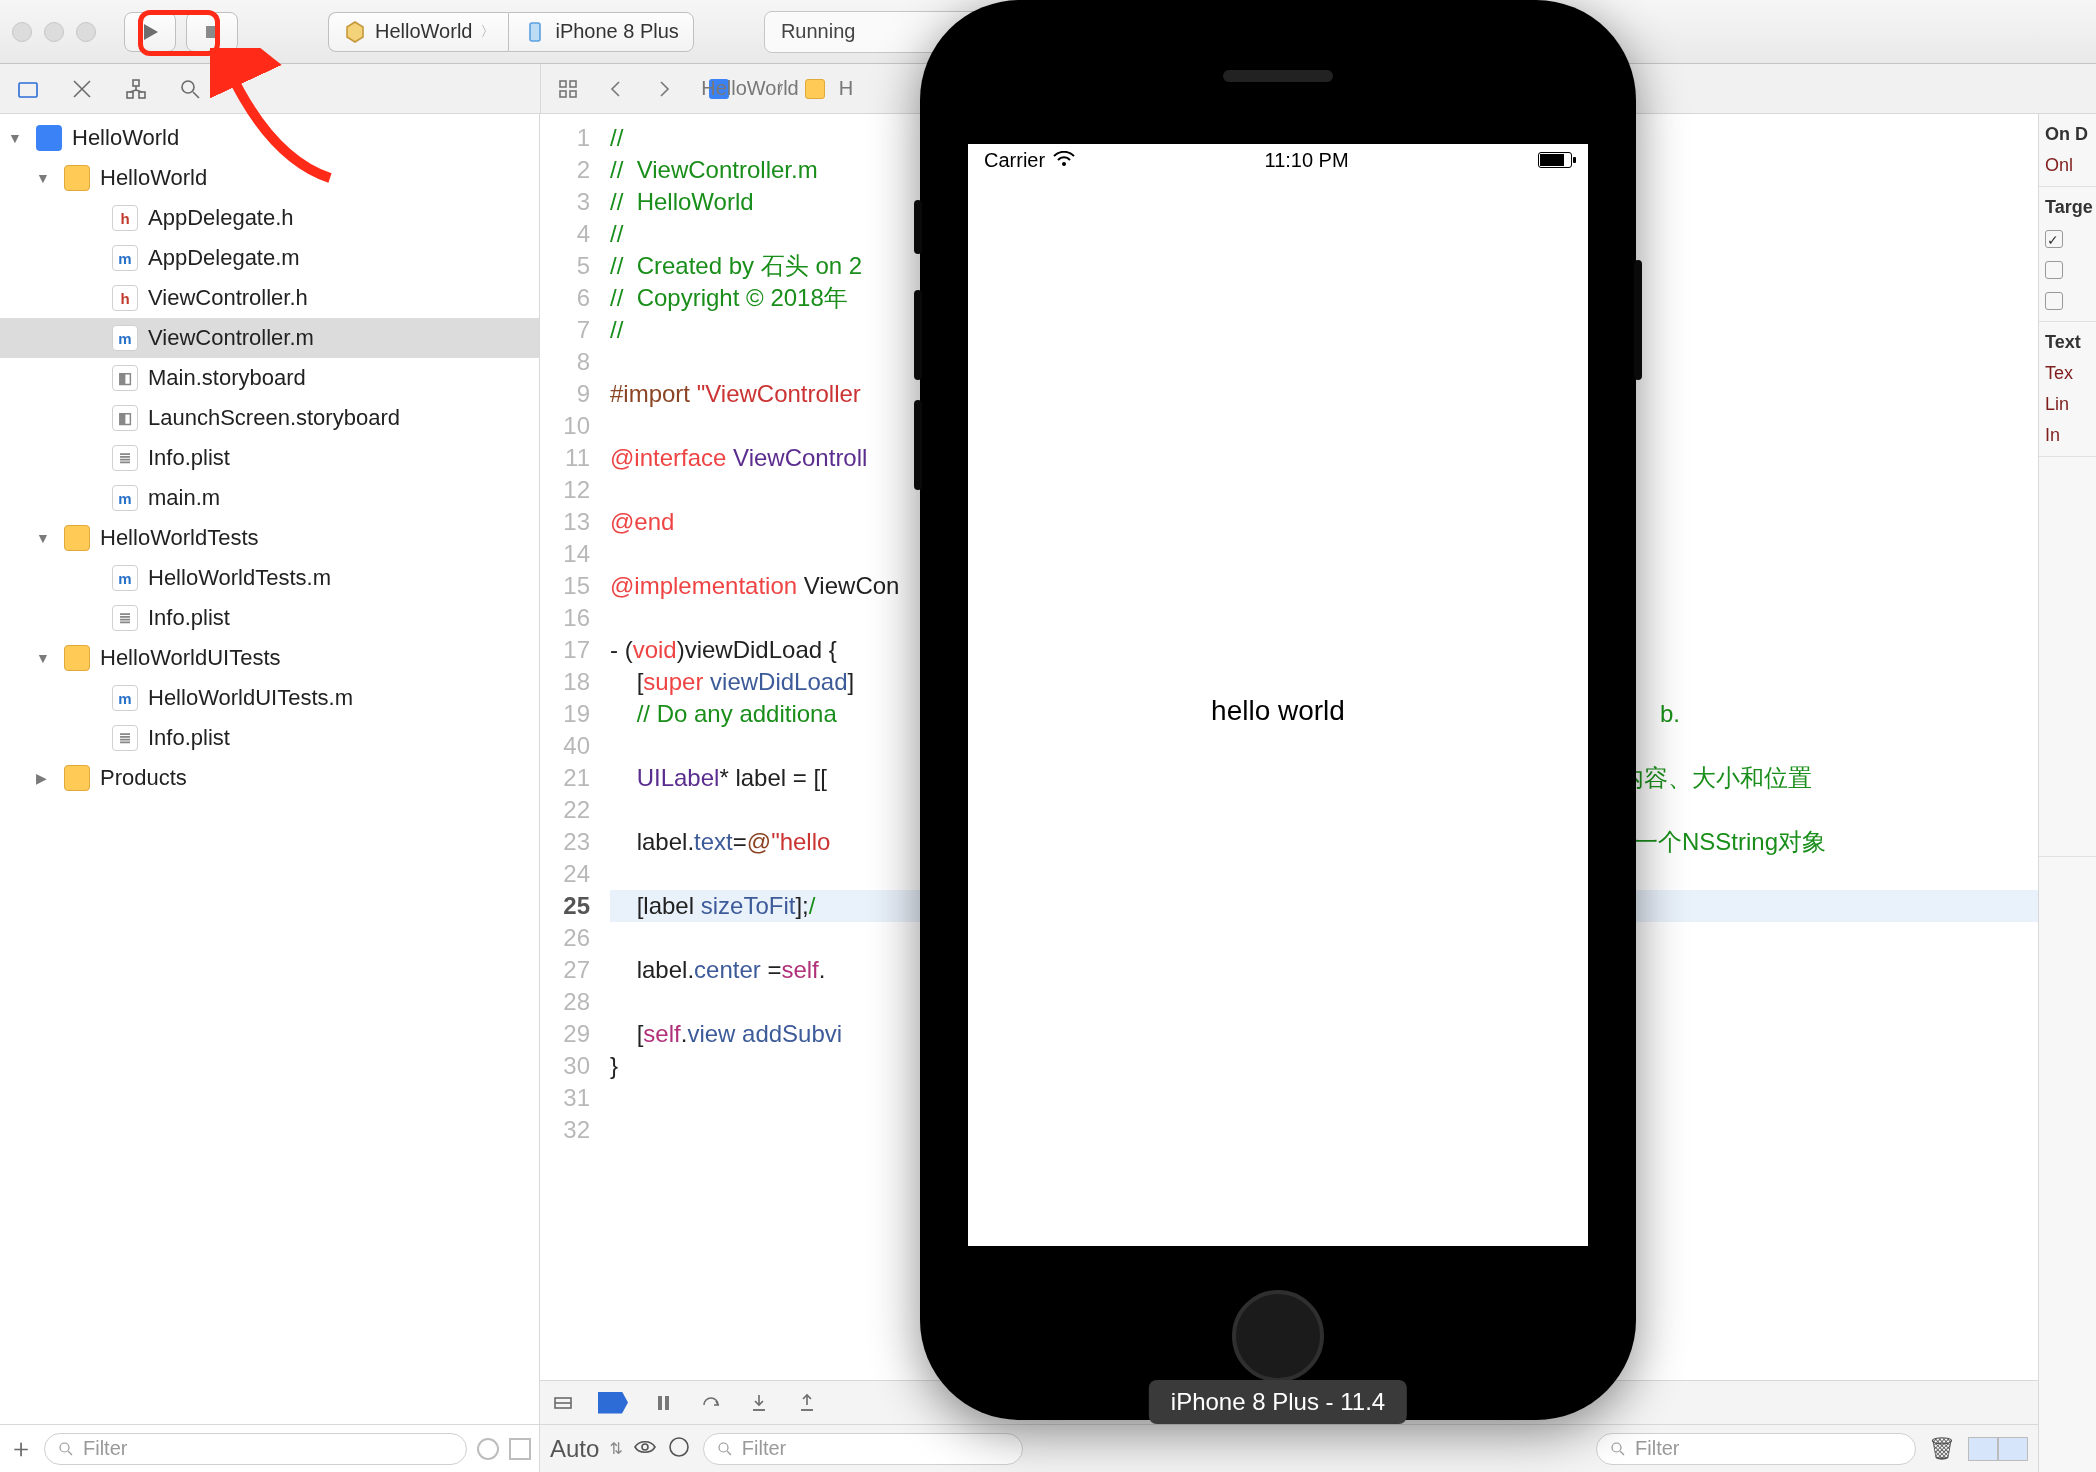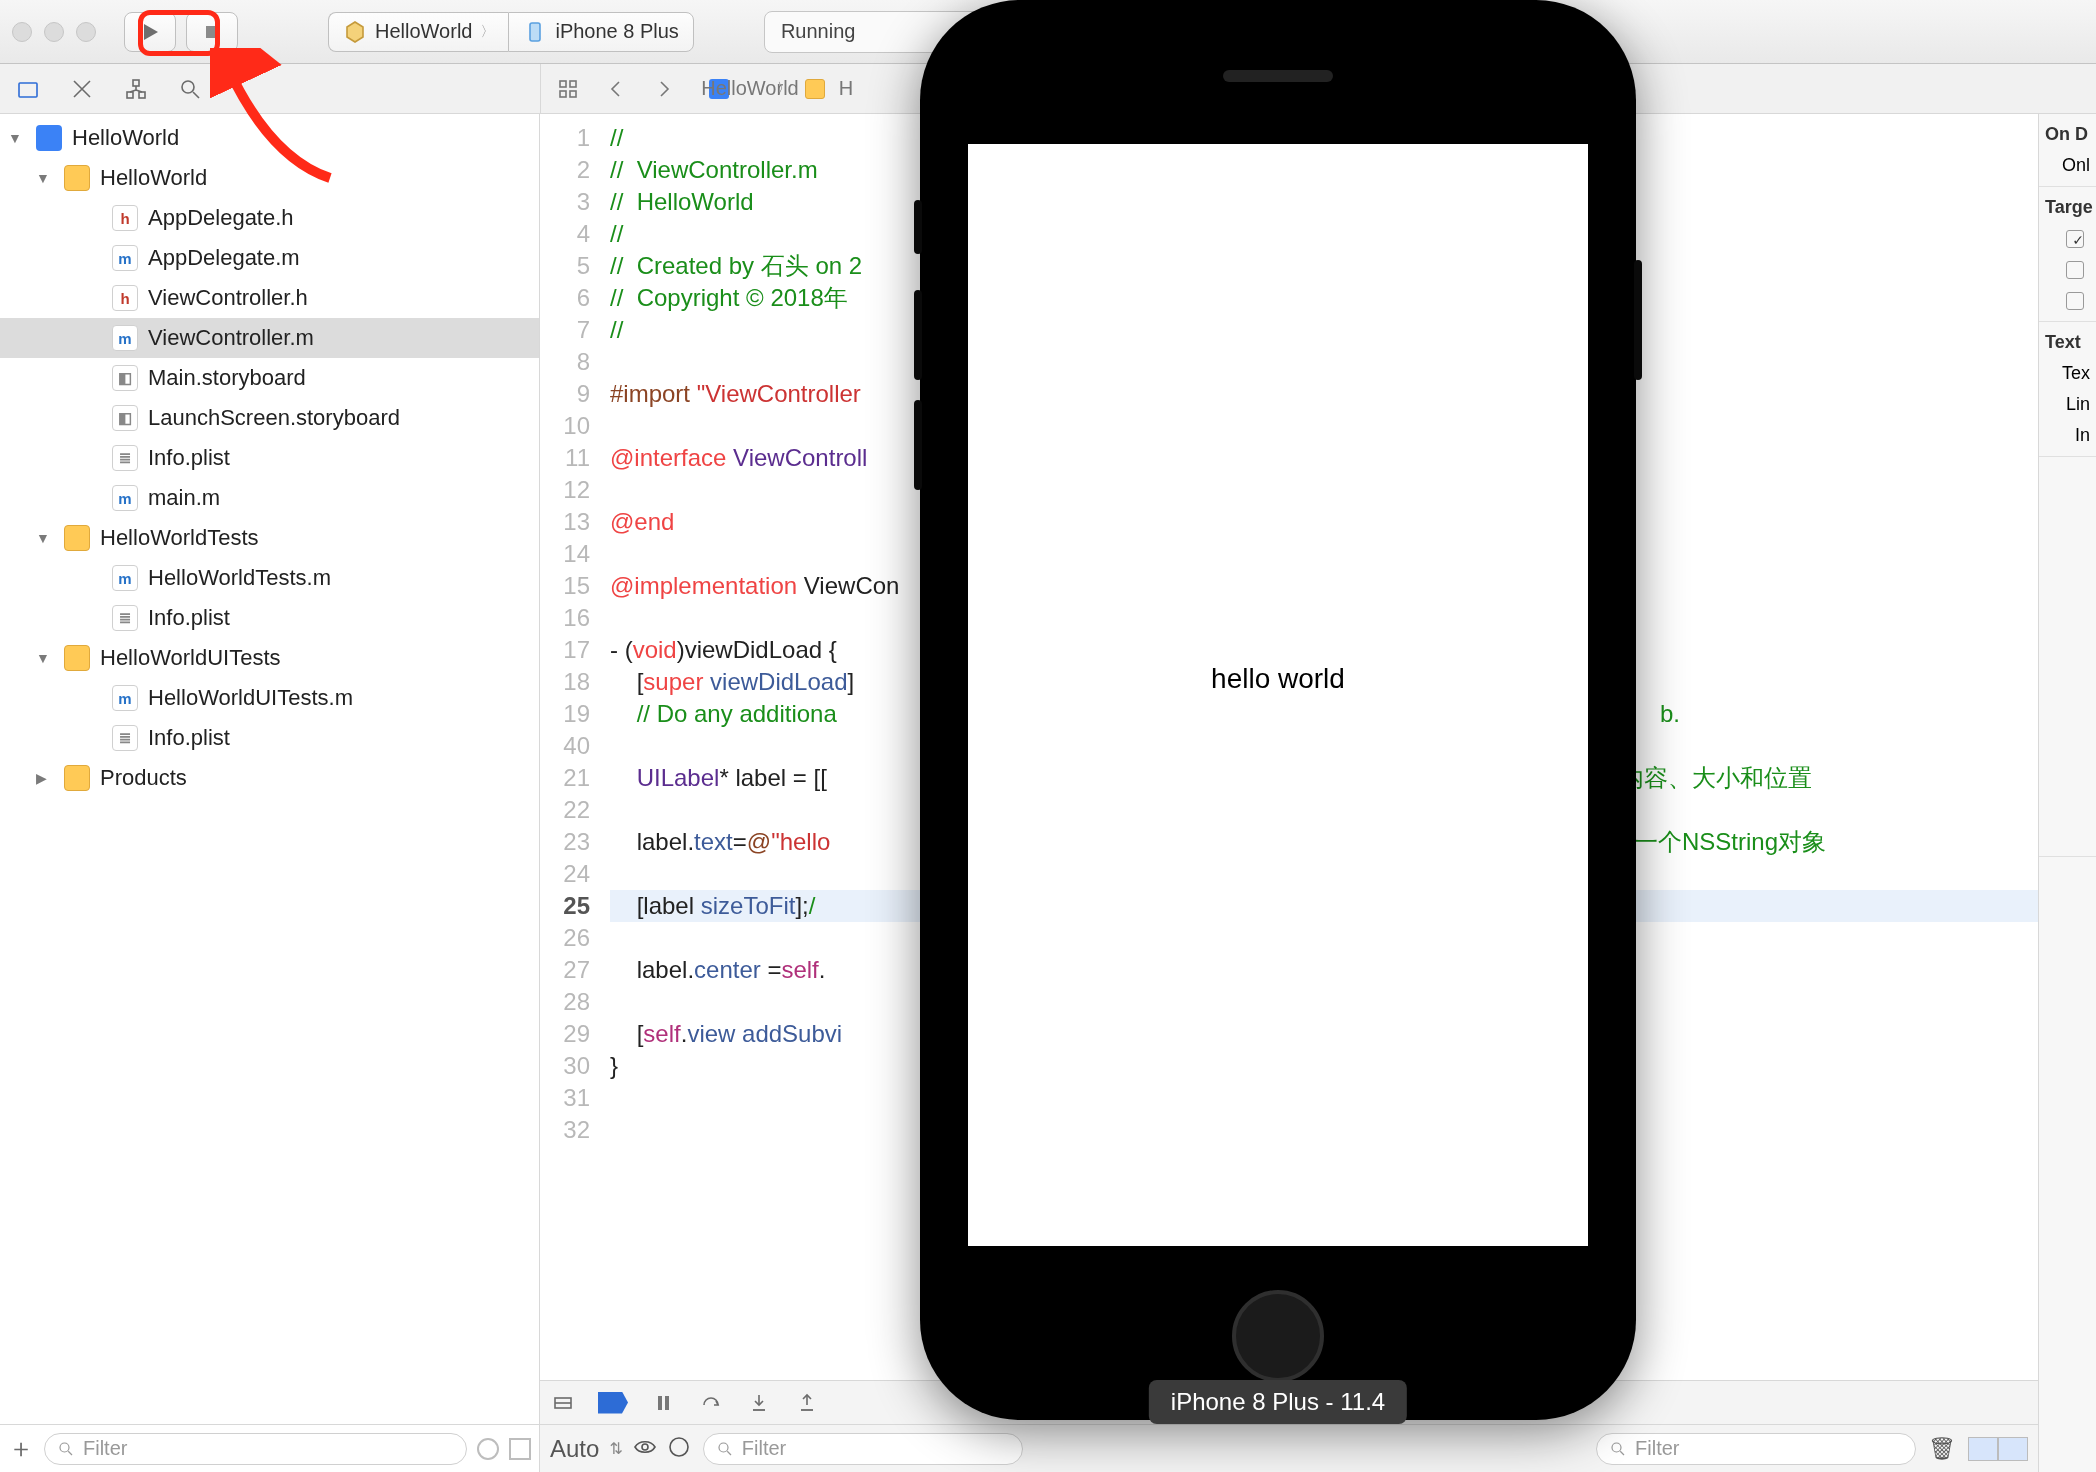--- a/index.html
+++ b/index.html
@@ -77,21 +77,21 @@
 .auto { font-size:24px;}
 .trash { font-size:22px;}
 .panel-toggle{ margin-left:auto; display:flex;}
 .panel-toggle span{ width:30px; height:24px; border:1px solid #bcbcbc; background:#fff;}
 .panel-toggle span.act{ background:#d7e5fb;}
 
 
 .inspector { width: 58px; border-left:1px solid #d8d8d8; background:#f7f7f7; overflow:hidden;}
 .insp-sec { border-bottom:1px solid #e0e0e0; padding:10px 6px; font-size:18px; color:#333; display:flex; flex-direction:column; gap:10px;}
 .insp-label{ font-weight:600; white-space:nowrap;}
-.insp-line{ white-space:nowrap; color:#000000;text-align:right;}
+.insp-line{ white-space:nowrap; color:#7f1d1d;}
 .chk { width:18px; height:18px; border:1px solid #999; display:inline-block; vertical-align:middle; margin-right:6px; border-radius:3px;}
 .chk.on::after{ content:"✓"; font-size:14px; position:relative; top:-2px; left:1px; color:#333;}
 
 
 .simulator { position:absolute; left: 920px; top: 0; width: 716px; height: 1420px; z-index: 100; }
 .phone-body { width:100%; height:100%; background:#000; border-radius: 100px; position:relative; box-shadow: 0 12px 50px rgba(0,0,0,0.45);}
 .phone-screen { position:absolute; left:48px; top:144px; width:620px; height:1102px; background:#fff;}
 .statusbar { height:32px; display:flex; align-items:center; justify-content:space-between; padding:0 16px; font-size:20px; color:#000;}
 .sb-left{ display:flex; align-items:center; gap:8px;}
 .sb-wifi{ display:inline-block;}
@@ -466,20 +466,34 @@
 </div>
 
 <div class="simulator">
   <div class="phone-body">
     <div class="speaker"></div>
     <div class="side-btn sbt-left1"></div>
     <div class="side-btn sbt-left2"></div>
     <div class="side-btn sbt-left3"></div>
     <div class="side-btn sbt-right"></div>
     <div class="phone-screen">
+      <div class="statusbar">
+        <div class="sb-left">
+          <span>Carrier</span>
+          <span class="sb-wifi"><svg width="22" height="16" viewBox="0 0 22 16">
+                <path d="M1 5 A14 14 0 0 1 21 5" stroke="#000" fill="none" stroke-width="2"></path>
+                <path d="M5 9 A8 8 0 0 1 17 9" stroke="#000" fill="none" stroke-width="2"></path>
+                <circle cx="11" cy="13" r="2" fill="#000"></circle>
+              </svg></span>
+        </div>
+        <span>11:10 PM</span>
+        <div class="sb-batt">
+            <div class="fill"></div>
+          </div>
+      </div>
       <div class="app-content">
         <span class="hello">hello world</span>
       </div>
     </div>
     <div class="home-btn"></div>
   </div>
   <div class="sim-label">iPhone 8 Plus - 11.4</div>
 </div>
 
 </body></html>

